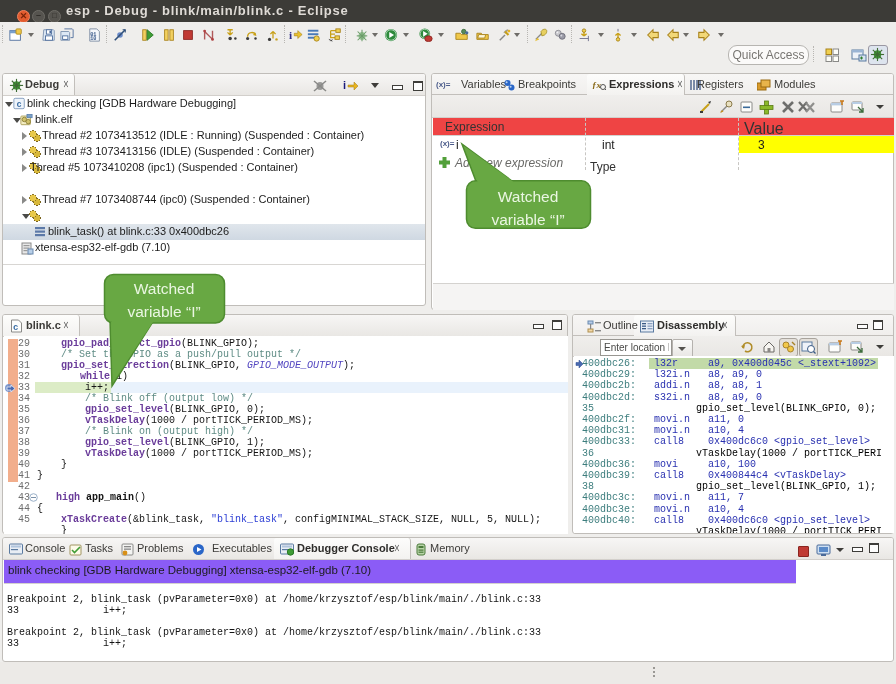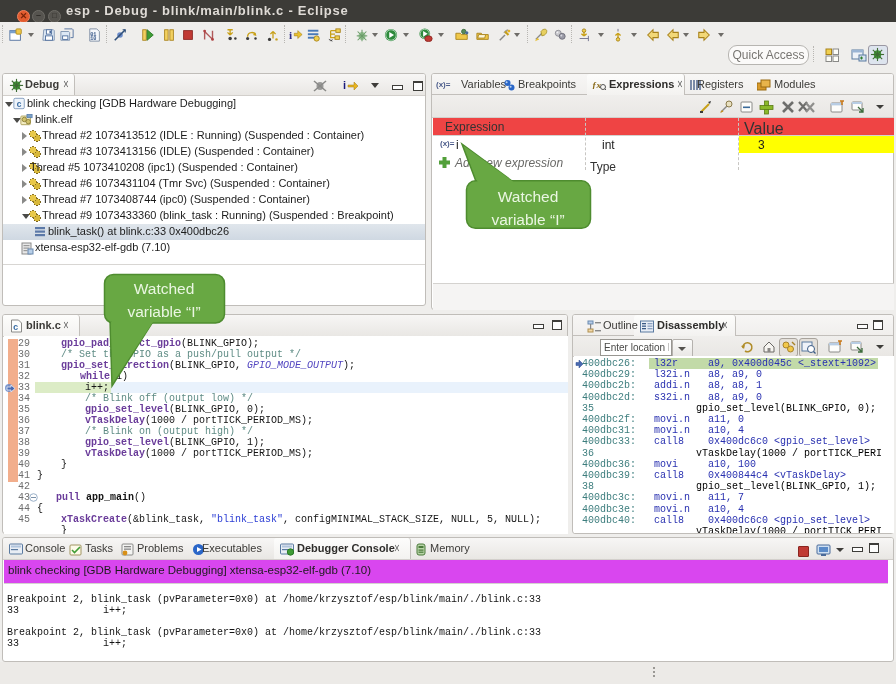--- a/index.html
+++ b/index.html
@@ -265,34 +265,28 @@
     <div class="trow" style="top:48px;">
         <span class="tw col" style="left:19px;"></span>
         <span class="ticn thr" style="left:26px;"></span>
         <span class="ttext" style="left:39px;">Thread #3 1073413156 (IDLE) (Suspended : Container)</span>
       </div>
     <div class="trow" style="top:64px;">
         <span class="tw col" style="left:19px;"></span>
         <span class="ticn thr" style="left:26px;"></span>
         <span class="ttext" style="left:27px;text-align:right;">Thread #5 1073410208 (ipc1) (Suspended : Container)</span>
       </div>
-    <div class="trow" style="top:80px;">
-        <span class="tw col" style="left:19px;"></span>
-        <span class="ticn thr" style="left:26px;"></span>
-        <span class="ttext" style="left:39px;">Thread #6 1073431104 (Tmr Svc) (Suspended : Container)</span>
-      </div>
     <div class="trow" style="top:96px;">
         <span class="tw col" style="left:19px;"></span>
         <span class="ticn thr" style="left:26px;"></span>
         <span class="ttext" style="left:39px;">Thread #7 1073408744 (ipc0) (Suspended : Container)</span>
       </div>
     <div class="trow" style="top:112px;">
         <span class="tw exp" style="left:19px;"></span>
         <span class="ticn thr" style="left:26px;"></span>
-        <span class="ttext" style="left:39px;">Thread #9 1073433360 (blink_task : Running) (Suspended : Breakpoint)</span>
       </div>
     <div class="trow sel" style="top:128px;">
         <span class="ticn" style="left:31px;"><svg width="13" height="13" viewBox="0 0 13 13">
             <rect x="1" y="2" width="10" height="2.2" fill="#5c79a8"></rect>
             <rect x="1" y="5.5" width="10" height="2.2" fill="#5c79a8"></rect>
             <rect x="1" y="9" width="10" height="2.2" fill="#5c79a8"></rect>
           </svg></span>
         <span class="ttext" style="left:45px;text-align:center;">blink_task() at blink.c:33 0x400dbc26</span>
       </div>
     <div class="trow" style="top:144px;">
@@ -471,21 +465,21 @@
         i++;
         <i class="c">/* Blink off (output low) */</i>
         <b class="f">gpio_set_level</b>(BLINK_GPIO, 0);
         <b class="f">vTaskDelay</b>(1000 / portTICK_PERIOD_MS);
         <i class="c">/* Blink on (output high) */</i>
         <b class="f">gpio_set_level</b>(BLINK_GPIO, 1);
         <b class="f">vTaskDelay</b>(1000 / portTICK_PERIOD_MS);
     }
 }
 
-<b class="k">pull</b> <b>app_main</b>()
+<b class="k">high</b> <b>app_main</b>()
 {
     <b class="f">xTaskCreate</b>(&amp;blink_task, <span class="s">"blink_task"</span>, configMINIMAL_STACK_SIZE, NULL, 5, NULL);
     }</pre>
   </div>
 </div>
 <style>
   .f{color:#6a3c9a;} .k{color:#6a3c9a;margin-left:19px;} .c{color:#5f8c85;font-style:normal;} .s{color:#2a3cd4;} .m{color:#5246c0;font-style:italic;}
 </style>
 
 <div class="panel" id="p-dis" style="left:572px;top:314px;width:322px;height:220px;">
@@ -599,21 +593,21 @@
       <rect x="1" y="1" width="11" height="11" rx="1" fill="#f4f4f2" stroke="#8a8a88"></rect>
       <rect x="3" y="3" width="7" height="1.3" fill="#888"></rect>
       <rect x="3" y="5.5" width="7" height="1.3" fill="#888"></rect>
       <circle cx="4" cy="10" r="2.4" fill="#d89018"></circle>
     </svg>
   <div class="tx lbl" style="left:134px;">Problems</div>
   <svg class="abs" style="left:189px;top:5px" width="13" height="13" viewBox="0 0 13 13">
       <circle cx="6.5" cy="6.5" r="5.5" fill="#2a66c8"></circle>
       <path d="M5 4 L9.5 6.5 L5 9 Z" fill="#fff"></path>
     </svg>
-  <div class="tx lbl" style="left:199px;">Executables</div>
+  <div class="tx lbl" style="left:209px;">Executables</div>
   <svg class="abs" style="left:277px;top:5px" width="14" height="13" viewBox="0 0 14 13">
       <rect x="0.5" y="1" width="13" height="10" rx="1" fill="#e8edf4" stroke="#5a7aa0"></rect>
       <rect x="2" y="2.5" width="10" height="2" fill="#b0c4dc"></rect>
       <rect x="2" y="6" width="7" height="1.2" fill="#5a7aa0"></rect>
       <circle cx="10.5" cy="9" r="3.2" fill="#3f9c35" stroke="#2a7a25"></circle>
     </svg>
   <div class="tx lbl" style="left:294px;font-weight:bold;color:#2e2d2b;">Debugger Console</div>
   <div class="tx" style="left:391px;color:#555;font-size:11px;">☓</div>
   <svg class="abs" style="left:412px;top:5px" width="12" height="13" viewBox="0 0 12 13">
       <rect x="2" y="1" width="8" height="11" rx="2" fill="#b8d4a8" stroke="#4a7a3a"></rect>
@@ -626,21 +620,21 @@
   <div class="abs" style="left:795px;top:8px;width:9px;height:9px;background:#c03a34;border:1px solid #8a2520;border-radius:1px;"></div>
   <svg class="abs" style="left:813px;top:6px" width="15" height="13" viewBox="0 0 15 13">
       <rect x="1" y="1" width="13" height="9" rx="1" fill="#cfe0f2" stroke="#4a6a9a"></rect>
       <rect x="3" y="3" width="9" height="5" fill="#5a8ac8"></rect>
       <rect x="5" y="10" width="5" height="2" fill="#4a6a9a"></rect>
     </svg>
   <div class="abs" style="left:833px;top:10px;width:0;height:0;border-left:4px solid transparent;border-right:4px solid transparent;border-top:4px solid #3e3d3a;"></div>
   <div class="abs" style="left:849px;top:9px;width:9px;height:3px;border:1px solid #3e3d3a;background:#fdfdfd;"></div>
   <div class="abs" style="left:866px;top:5px;width:8px;height:7px;border:1px solid #3e3d3a;border-top-width:2px;background:#fdfdfd;"></div>
 
-  <div class="abs" style="left:1px;top:22px;width:884px;height:23px;background:#d946ef;border-bottom:1px solid #d4d2cf;">
+  <div class="abs" style="left:1px;top:22px;width:792px;height:23px;background:#8b5cf6;border-bottom:1px solid #d4d2cf;">
     <span class="abs" style="left:4px;top:4px;font-size:11.5px;color:#1c1c1c;">blink checking [GDB Hardware Debugging] xtensa-esp32-elf-gdb (7.10)</span>
   </div>
 
   <pre class="abs" style="left:4px;top:56px;color:#141414;">Breakpoint 2, blink_task (pvParameter=0x0) at /home/krzysztof/esp/blink/main/./blink.c:33
 33              i++;
 
 Breakpoint 2, blink_task (pvParameter=0x0) at /home/krzysztof/esp/blink/main/./blink.c:33
 33              i++;</pre>
 </div>
 

